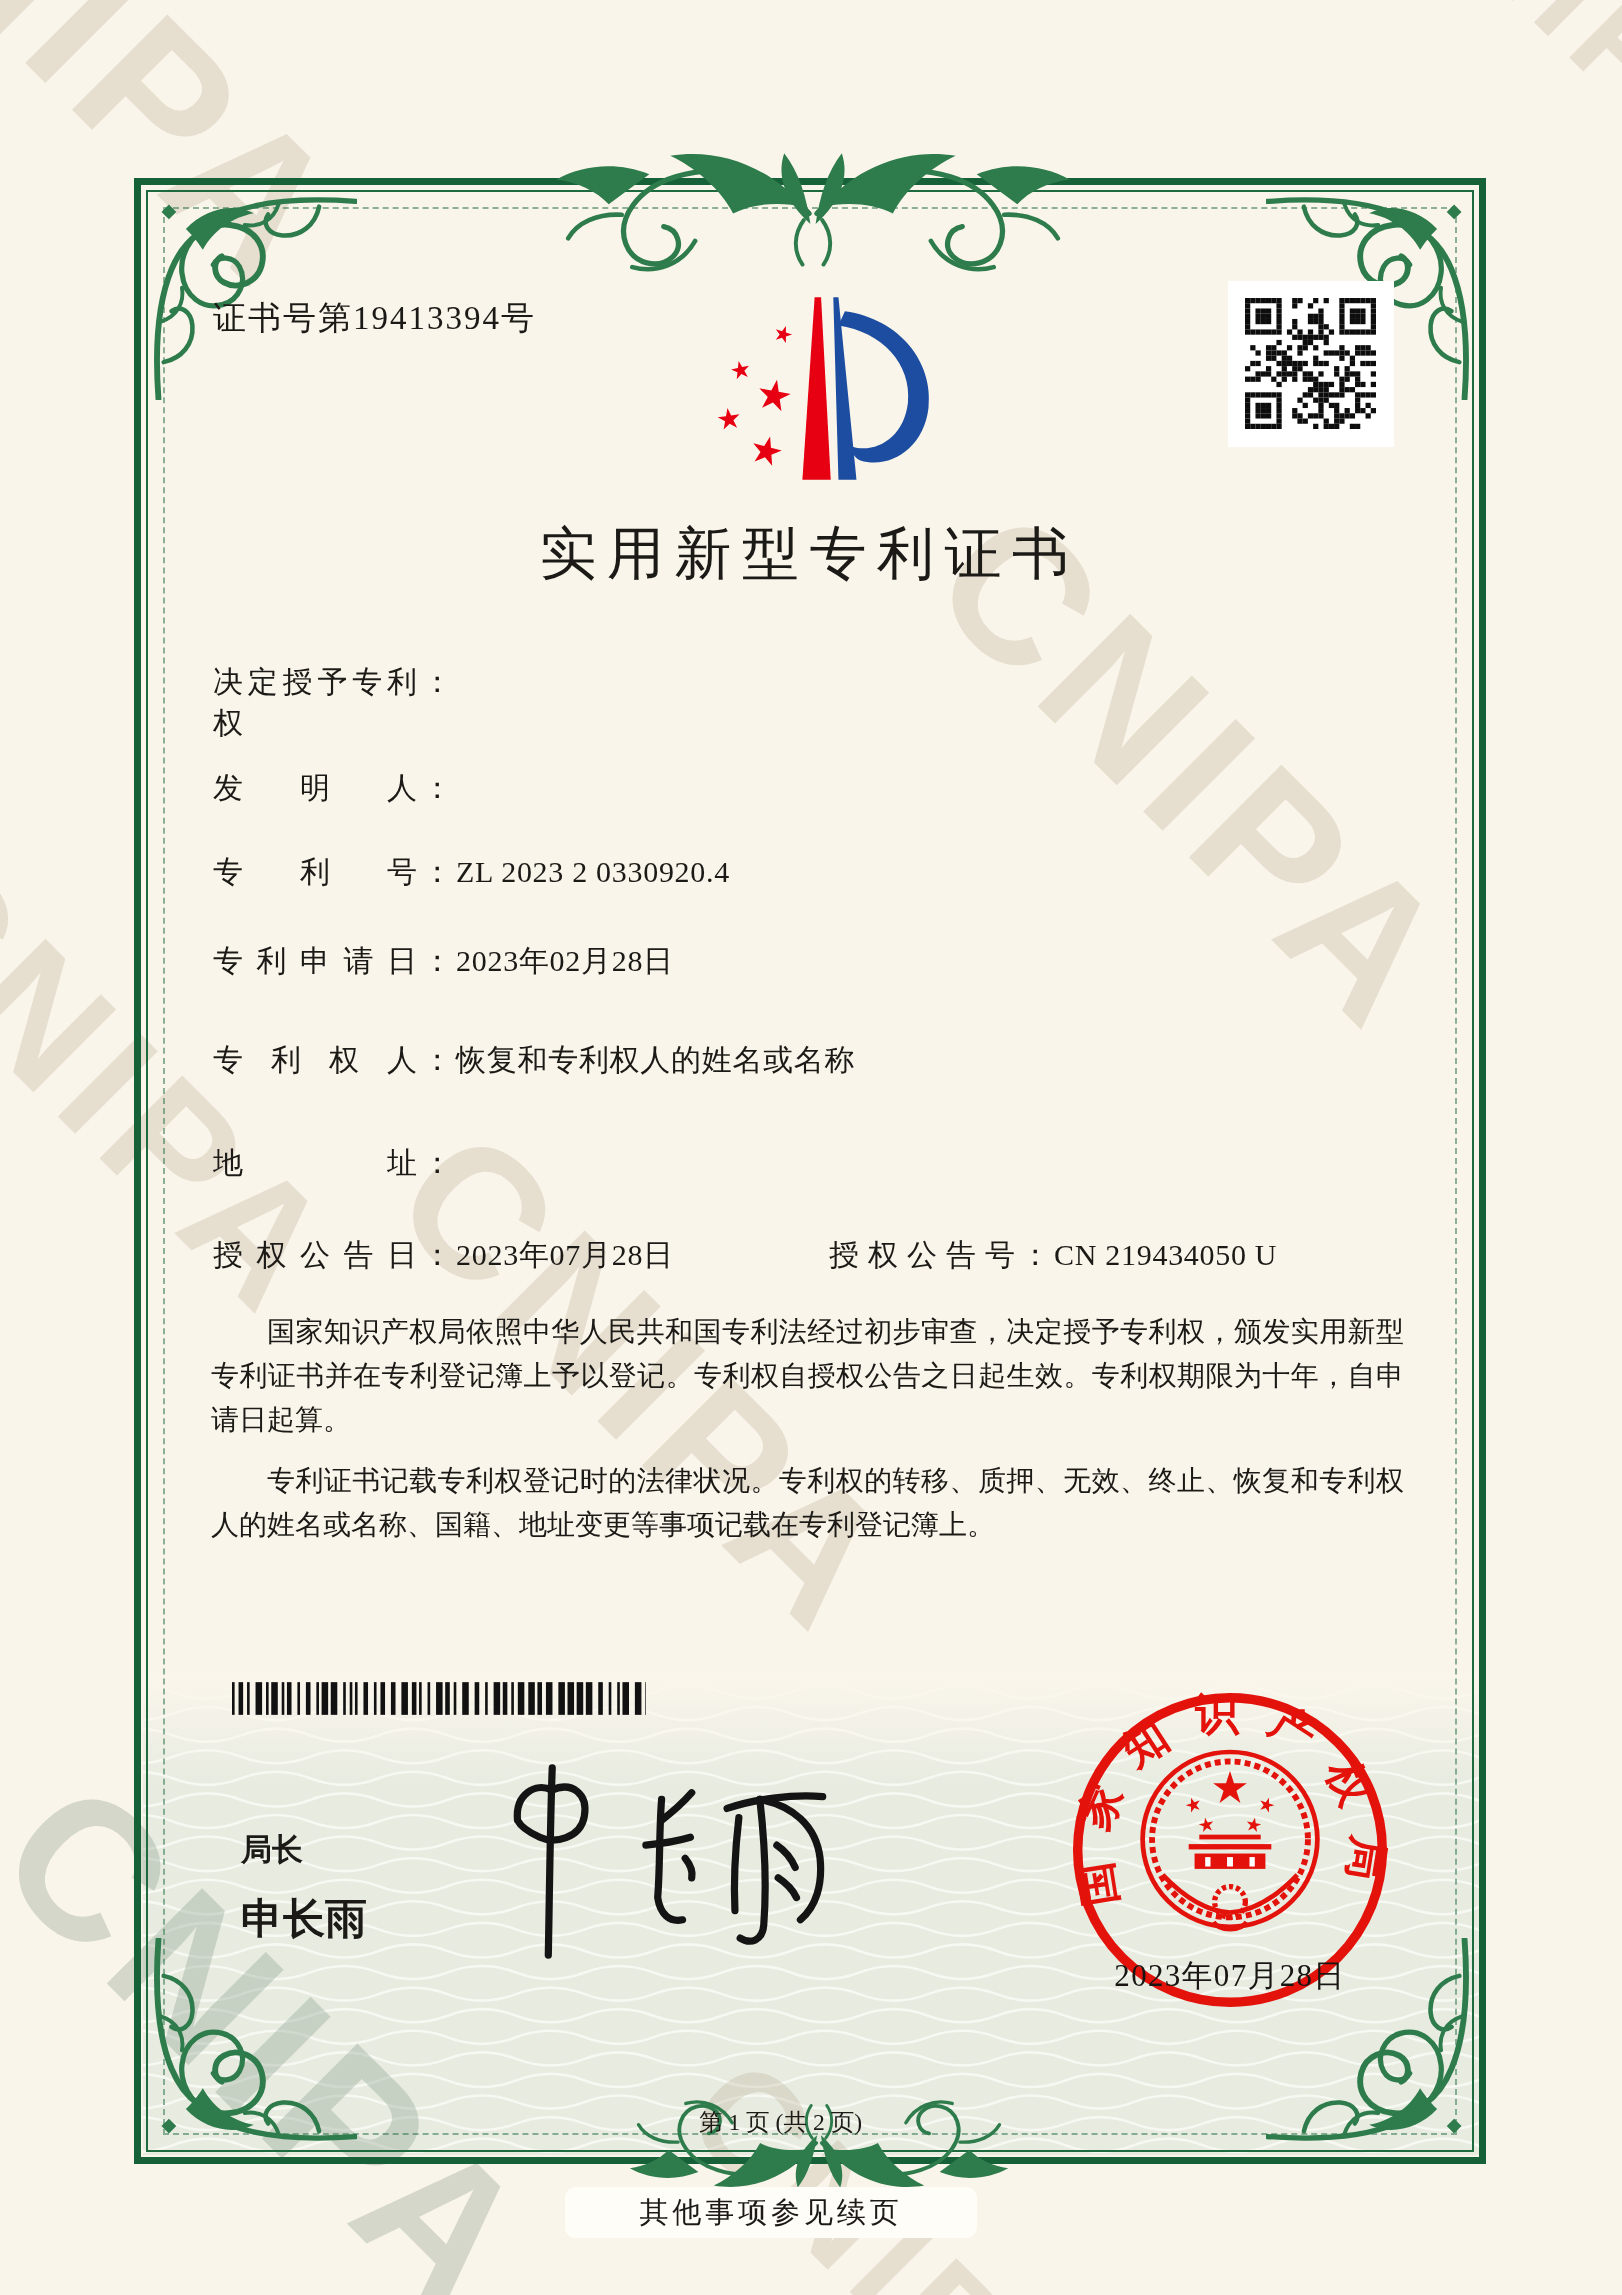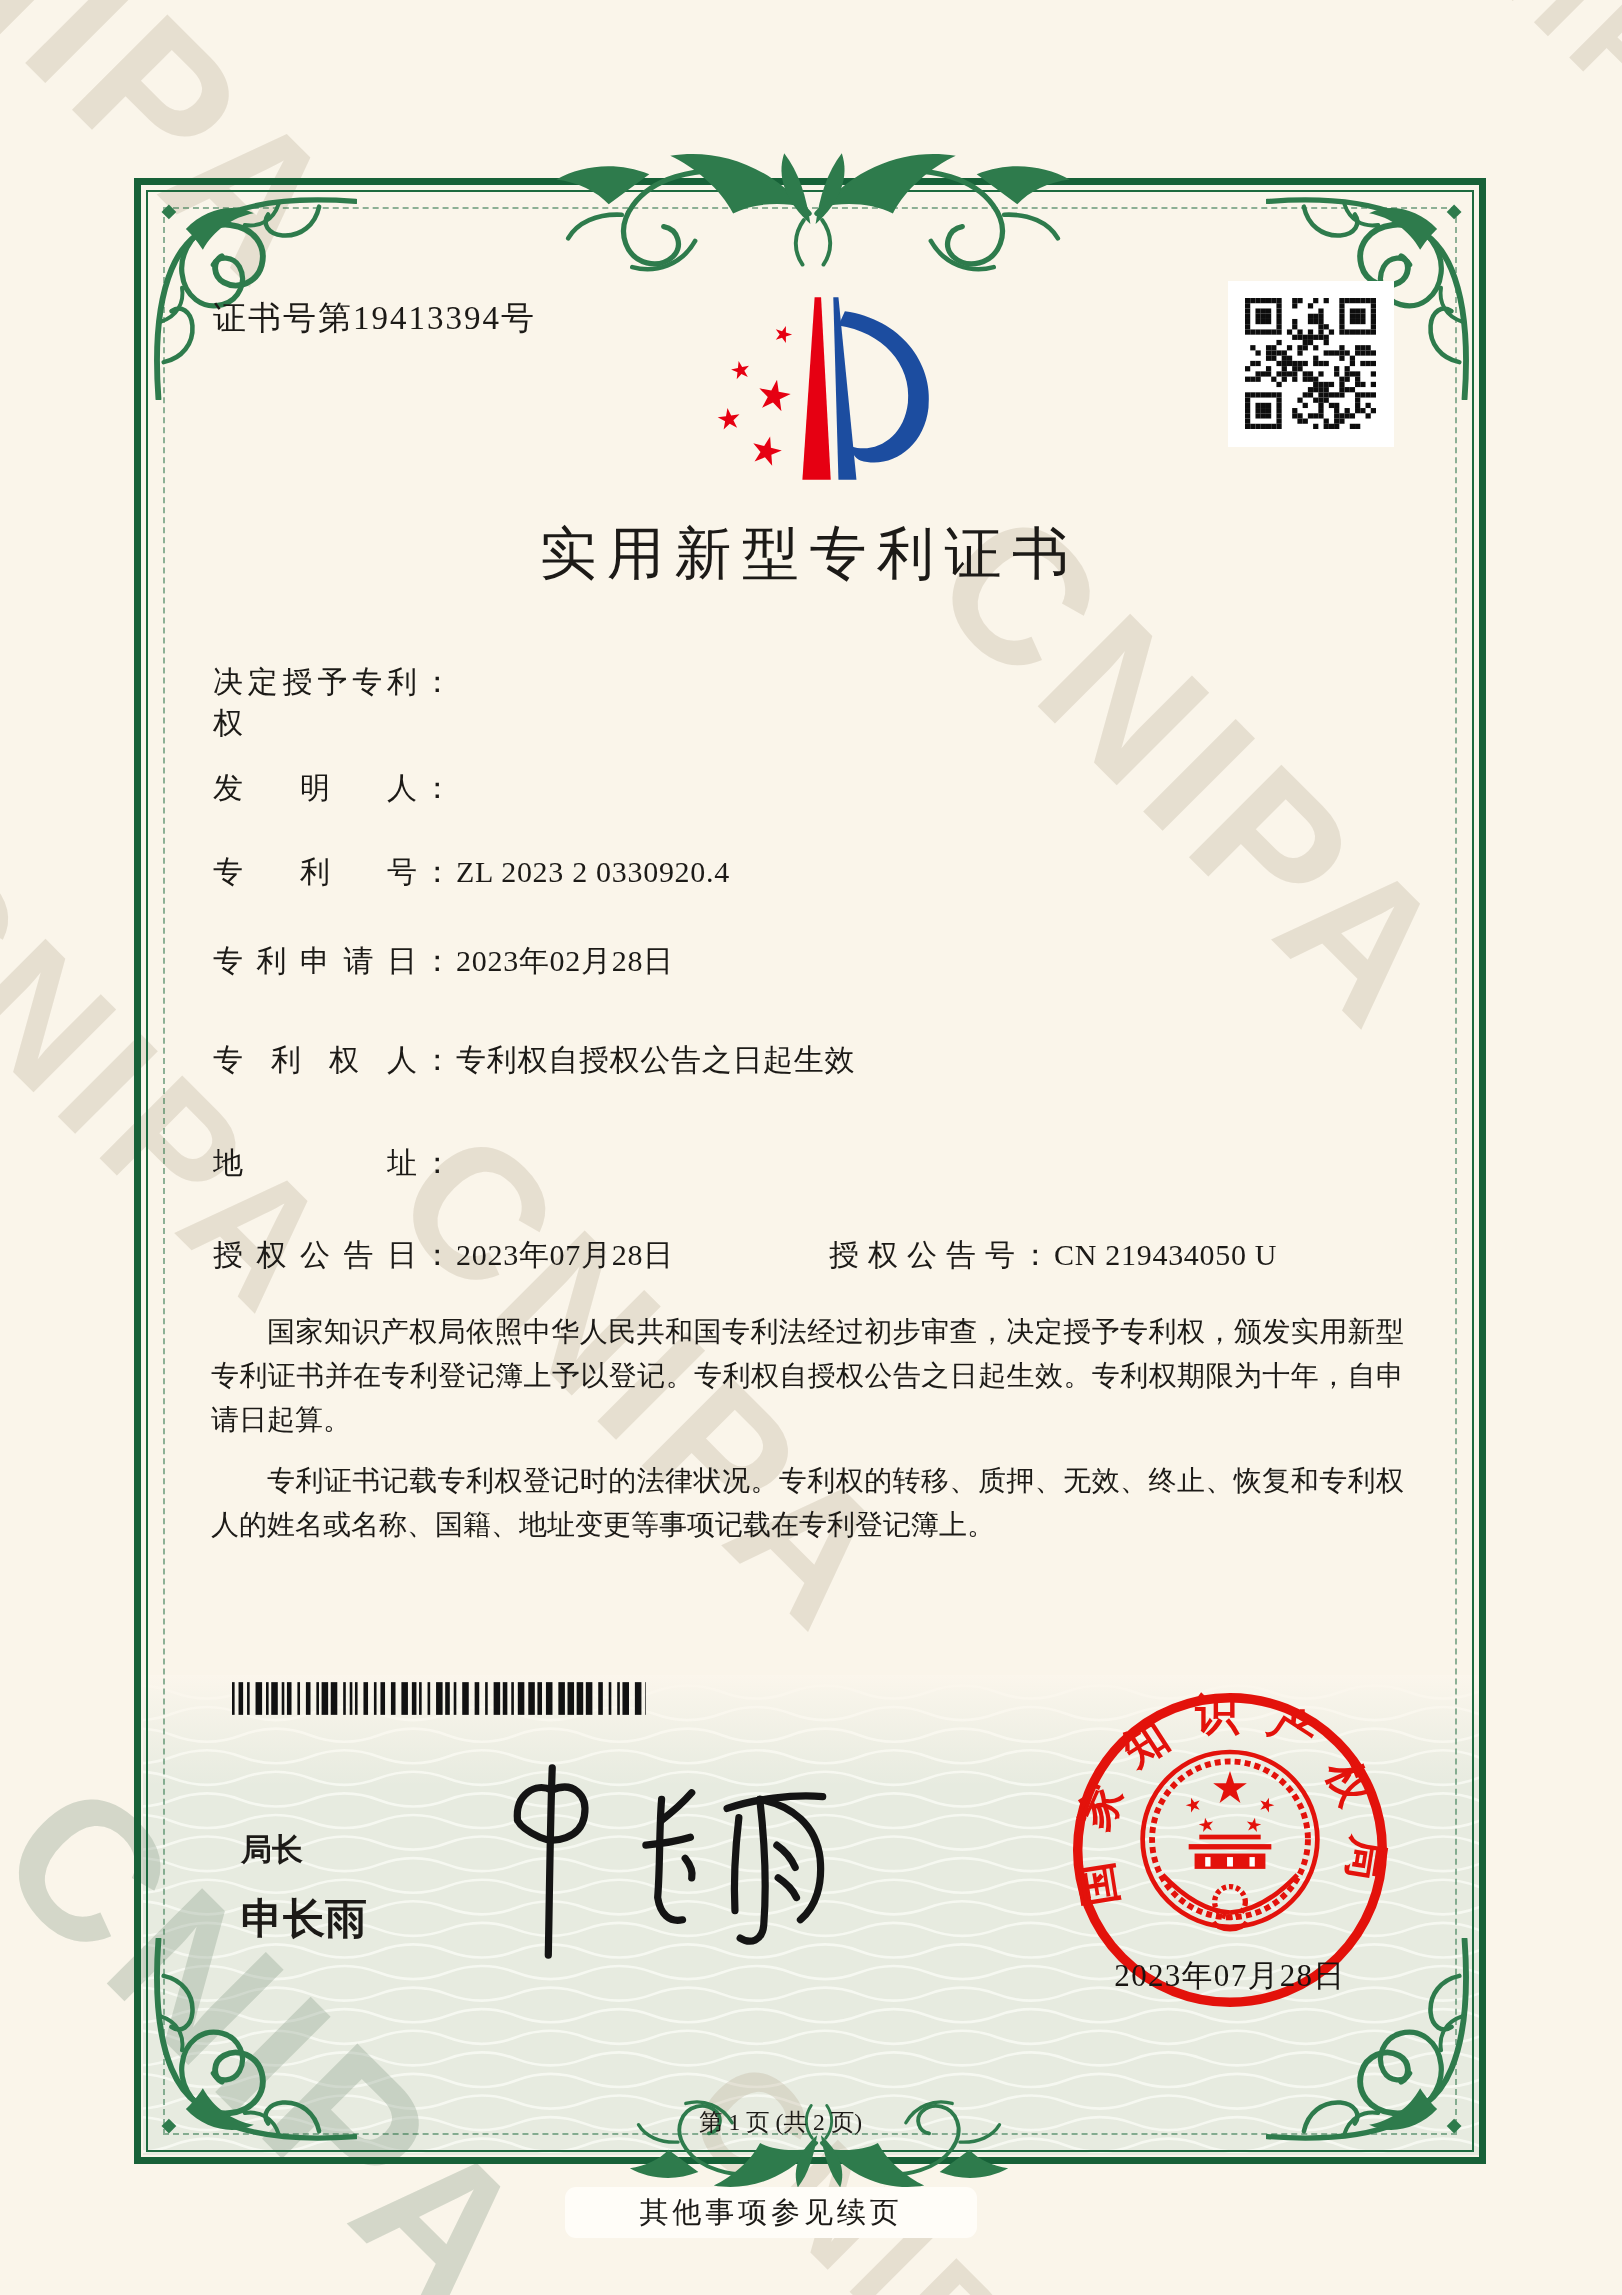--- a/index.html
+++ b/index.html
@@ -463,21 +463,21 @@
   <span class="val">ZL 2023 2 0330920.4</span>
 </div>
 <div class="abs content frow" style="top:941px">
   <span class="lab">专利申请日</span>
     <span class="colon">：</span>
   <span class="val">2023年02月28日</span>
 </div>
 <div class="abs content frow" style="top:1040px">
   <span class="lab">专利权人</span>
     <span class="colon">：</span>
-  <span class="val">专利权自授权公告之日起生效</span>
+  <span class="val">恢复和专利权人的姓名或名称</span>
 </div>
 <div class="abs content frow" style="top:1143px">
   <span class="lab">地址</span>
     <span class="colon">：</span>
 </div>
 <div class="abs content frow" style="top:1235px;position:absolute;">
   <span class="lab">授权公告日</span>
     <span class="colon">：</span>
   <span class="val">2023年07月28日</span>
   <span id="row-grantno">

